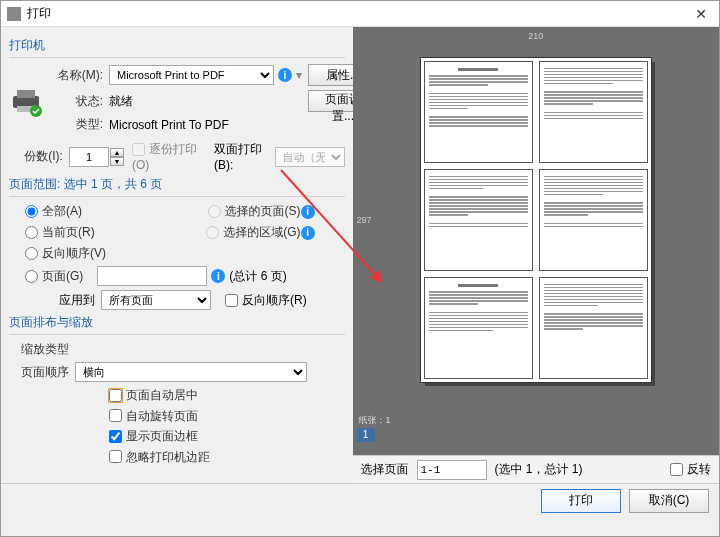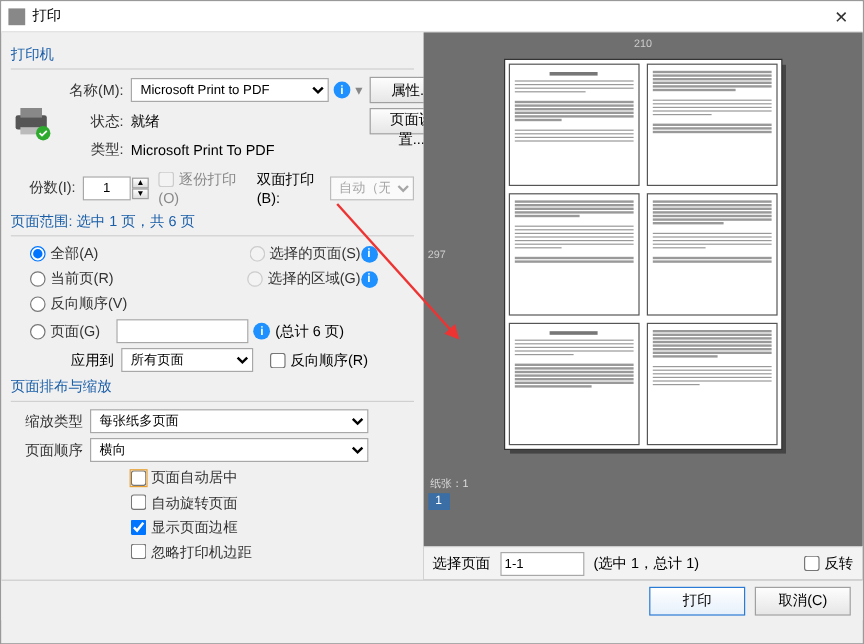--- a/index.html
+++ b/index.html
@@ -32,22 +32,22 @@
   .preview-top .tri { font-size:8px; color:#bbb; }
   .preview-area { position:relative; height:400px; display:flex; align-items:center; justify-content:center; }
   .ruler-lab { position:absolute; color:#ccc; font-size:9px; }
   .page-sheet { width:250px; height:354px; background:#fff; box-shadow:0 0 0 1px #333, 4px 4px 0 #444; display:grid; grid-template-columns:1fr 1fr; grid-template-rows:1fr 1fr 1fr; }
   .mini-page { border:1px solid #555; margin:3px; padding:4px; overflow:hidden; }
   .mini-line { height:1.5px; background:#999; margin:1.5px 0; }
   .mini-title { width:40%; height:3px; background:#777; margin:2px auto 4px; }
   .page-nav { position:absolute; bottom:0; left:0; right:0; height:42px; }
   .page-nav-info { color:#ddd; font-size:9px; padding:2px 6px; line-height:11px; }
   .page-nav-tab { width:18px; height:14px; background:#3a6ea5; color:#fff; font-size:10px; text-align:center; line-height:14px; margin-left:4px; }
-  .bottom-strip { background:#f3f3f3; border-top:1px solid #ccc; padding:4px 8px; display:flex; align-items:center; gap:8px; font-size:11px;margin-top:17px; }
-  .bottom-strip input[type=text]{ width:60px; }
+  .bottom-strip { background:#f3f3f3; border-top:1px solid #ccc; padding:4px 8px; display:flex; align-items:center; gap:8px; font-size:11px; }
+  .bottom-strip input[type=text]{ width:60px;font-family:Liberation Mono, monospace; }
   .footer { height:30px; border-top:1px solid #ccc; display:flex; align-items:center; justify-content:flex-end; padding:0 10px; gap:8px; background:#f0f0f0; }
   .footer .btn { width:80px; height:22px; }
   .footer .primary { border:1px solid #2a7bd6; background:linear-gradient(#fff,#e6f0fb); }
   .arrow-line { position:absolute; width:200px; height:2px; background:#e33; top:180px; left:155px; transform:rotate(24deg); transform-origin:left center; z-index:50; }
   .arrow-line::after { content:''; position:absolute; right:-2px; top:-5px; border-left:12px solid #e33; border-top:6px solid transparent; border-bottom:6px solid transparent; }
   .check-orange { outline:1px solid #e8a030; }
   
   
   body { font-size:12px; position:relative; }
   .row, .radio-row label, .check-row label, .bottom-strip { font-size:12px; }
@@ -180,21 +180,20 @@
     <div class="row" style="padding-left:50px">
       <span style="margin-right:6px">应用到</span>
       <select style="width:110px"><option>所有页面</option></select>
       <label style="margin-left:14px"><input type="checkbox" style=""><span>反向顺序(R)</span></label>
     </div>
 
     <div class="section-label">页面排布与缩放</div>
     <div class="divider"></div>
     <div class="row">
       <span class="lab">缩放类型</span>
-      <select style="width:232px"><option>每张纸多页面</option></select>
     </div>
     <div class="row">
       <span class="lab">页面顺序</span>
       <select style="width:232px"><option>横向</option></select>
     </div>
     <div class="check-row" style="padding-left:100px;line-height:18px">
       <div><label>
             <input type="checkbox" class="check-orange" style="">
             <span>页面自动居中</span>
           </label></div>

